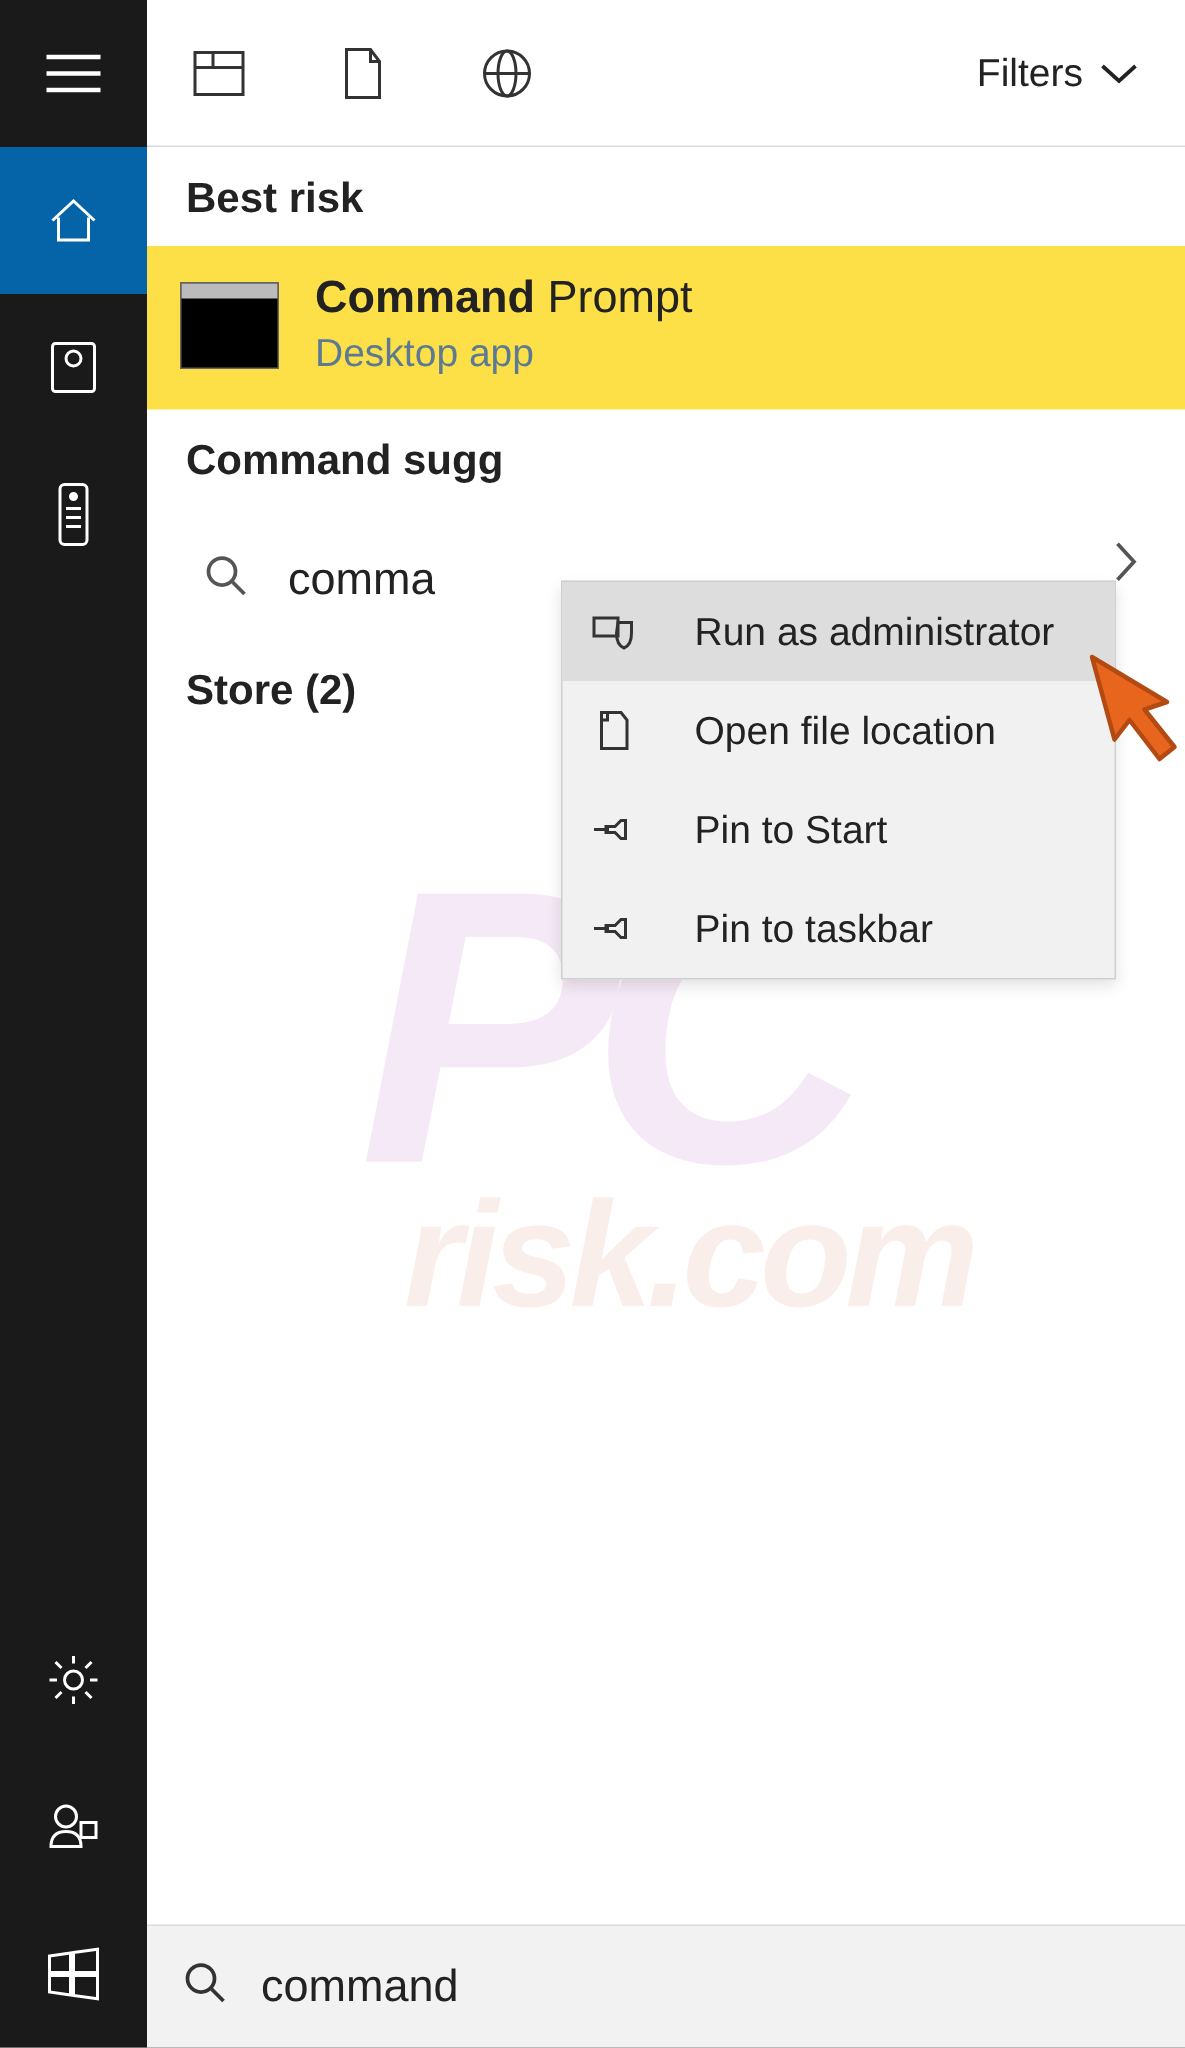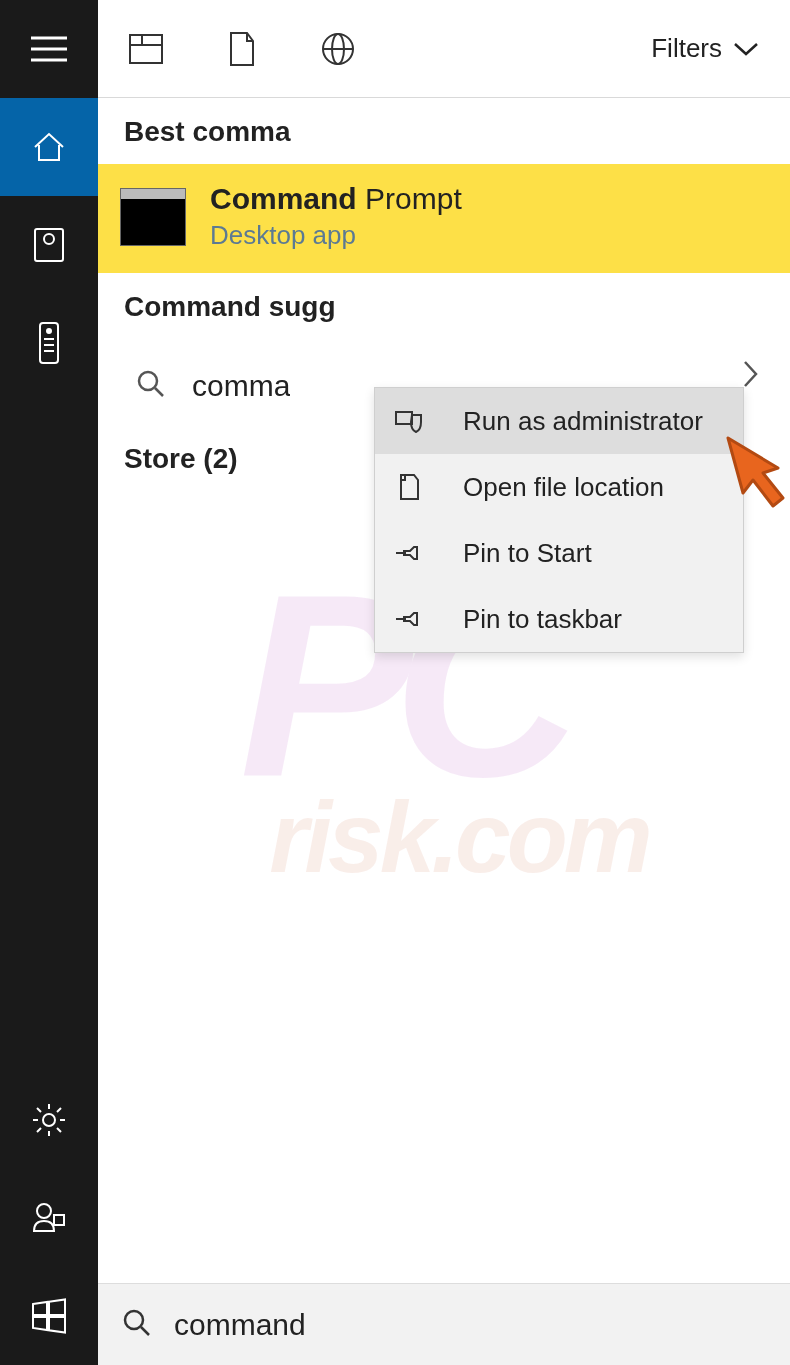--- a/index.html
+++ b/index.html
@@ -294,21 +294,21 @@
       </div>
     </div>
 
     <div class="results-area">
 
       <div class="watermark">
         <div class="pc">PC</div>
         <div class="risk">risk.com</div>
       </div>
 
-      <div class="section-label">Best comma</div>
+      <div class="section-label">Best risk</div>
 
       <div class="best-result">
         <div class="cmd-thumb"></div>
         <div class="result-text">
           <div class="title">
             <span class="bold">Command</span><span> Prompt</span>
           </div>
           <div class="subtitle">Desktop app</div>
         </div>
       </div>

